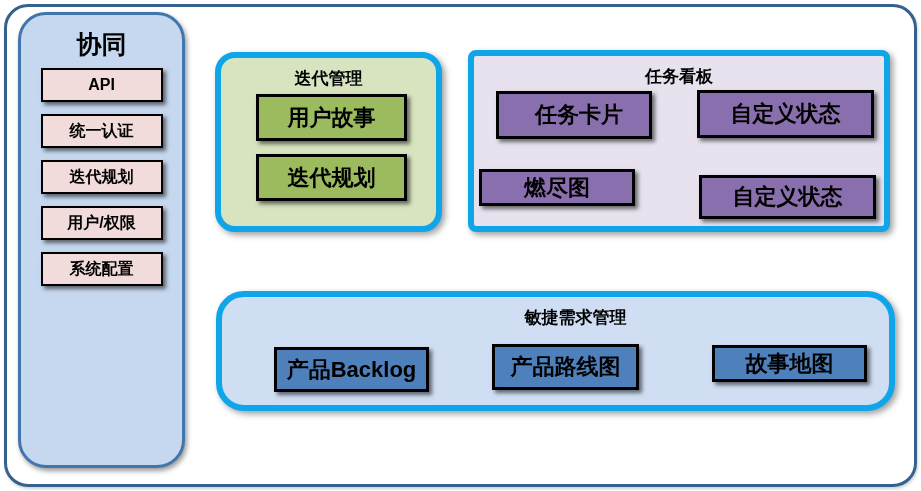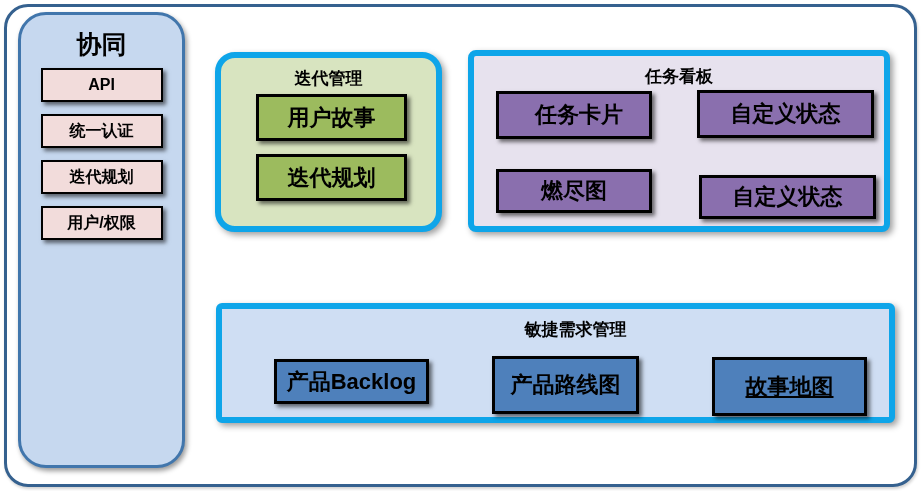--- a/index.html
+++ b/index.html
@@ -56,59 +56,60 @@
   }
   .group-iteration .node { background:var(--iteration-item-bg,#9cbb5e); }
 
   .group-kanban {
     left:461px; top:43px; width:422px; height:182px; border-radius:8px;
     background:var(--kanban-bg,#e7e2ee);
   }
   .group-kanban .node { background:var(--kanban-item-bg,#8a6fae); }
 
   .group-agile {
-    left:209px; top:296px; width:679px; height:120px; border-radius:6px;
+    left:209px; top:284px; width:679px; height:120px; border-radius:28px;
     background:var(--agile-bg,#cfdef3);
     padding-left:40px;
   }
   .group-agile .node { background:var(--agile-item-bg,#4e80bb); }
 </style>
 </head>
 <body>
 
 <div class="stage">
   <div class="frame">
 
     <aside class="sidebar">
       <div class="sidebar-title">协同</div>
       <div class="sidebar-items">
         <div class="node mixed">
             <span class="latin">API</span>
           </div>
         <div class="node mixed">统一认证</div>
         <div class="node mixed">迭代规划</div>
         <div class="node mixed">用户<span class="latin">/</span>权限</div>
+        <div class="node mixed">系统配置</div>
       </div>
     </aside>
 
     <section class="group group-iteration">
       <div class="group-title">迭代管理</div>
       <div class="node mixed" style="left:35px; top:36px; width:151px; height:47px;">用户故事</div>
       <div class="node mixed" style="left:35px; top:96px; width:151px; height:47px;">迭代规划</div>
     </section>
 
     <section class="group group-kanban">
       <div class="group-title">任务看板</div>
       <div class="node mixed" style="left:22px; top:35px; width:156px; height:48px;padding-left:10px;">任务卡片</div>
       <div class="node mixed" style="left:223px; top:34px; width:177px; height:48px;">自定义状态</div>
-      <div class="node mixed" style="left:22px; top:113px; width:156px; height:44px;text-align:center;">燃尽图</div>
+      <div class="node mixed" style="left:5px; top:113px; width:156px; height:37px;text-align:center;">燃尽图</div>
       <div class="node mixed" style="left:225px; top:119px; width:177px; height:44px;">自定义状态</div>
     </section>
 
     <section class="group group-agile">
       <div class="group-title">敏捷需求管理</div>
       <div class="node mixed" style="left:52px; top:50px; width:155px; height:45px;">产品<span class="latin">Backlog</span></div>
-      <div class="node mixed" style="left:270px; top:47px; width:147px; height:58px;">产品路线图</div>
-      <div class="node mixed" style="left:490px; top:48px; width:155px; height:59px;text-decoration:underline;">故事地图</div>
+      <div class="node mixed" style="left:270px; top:47px; width:147px; height:46px;">产品路线图</div>
+      <div class="node mixed" style="left:490px; top:48px; width:155px; height:37px;">故事地图</div>
     </section>
 
   </div>
 </div>
 
 </body></html>

